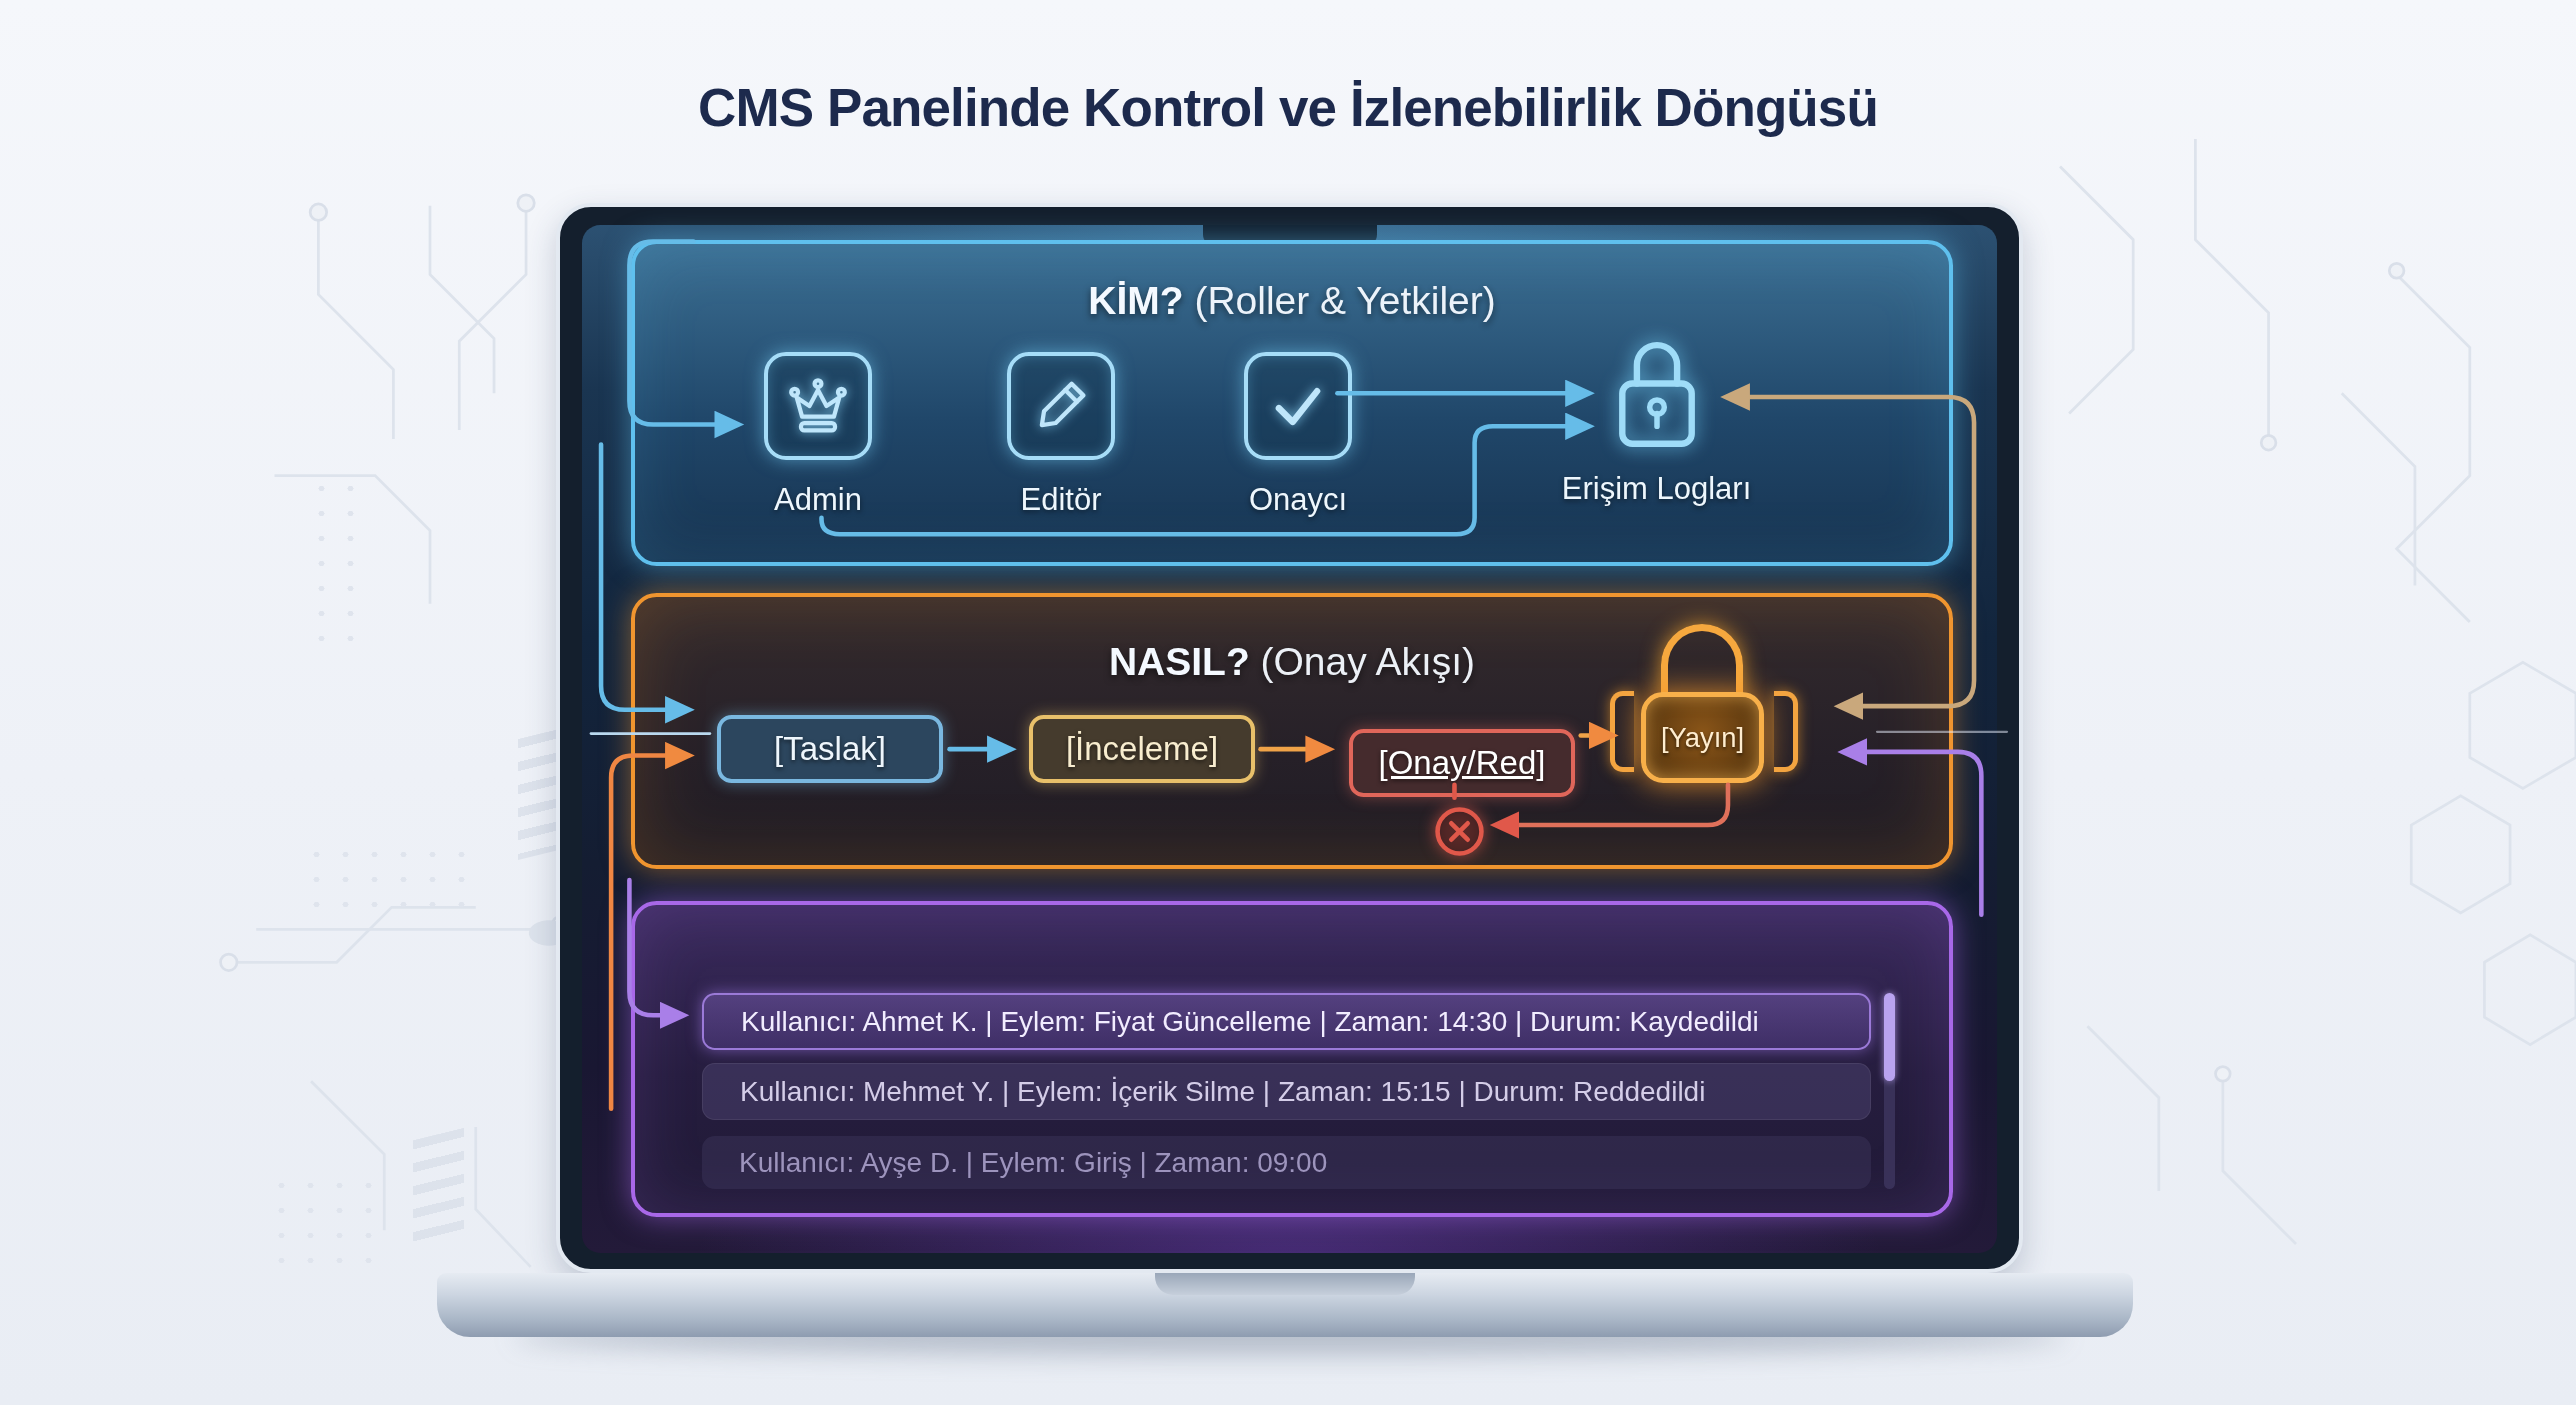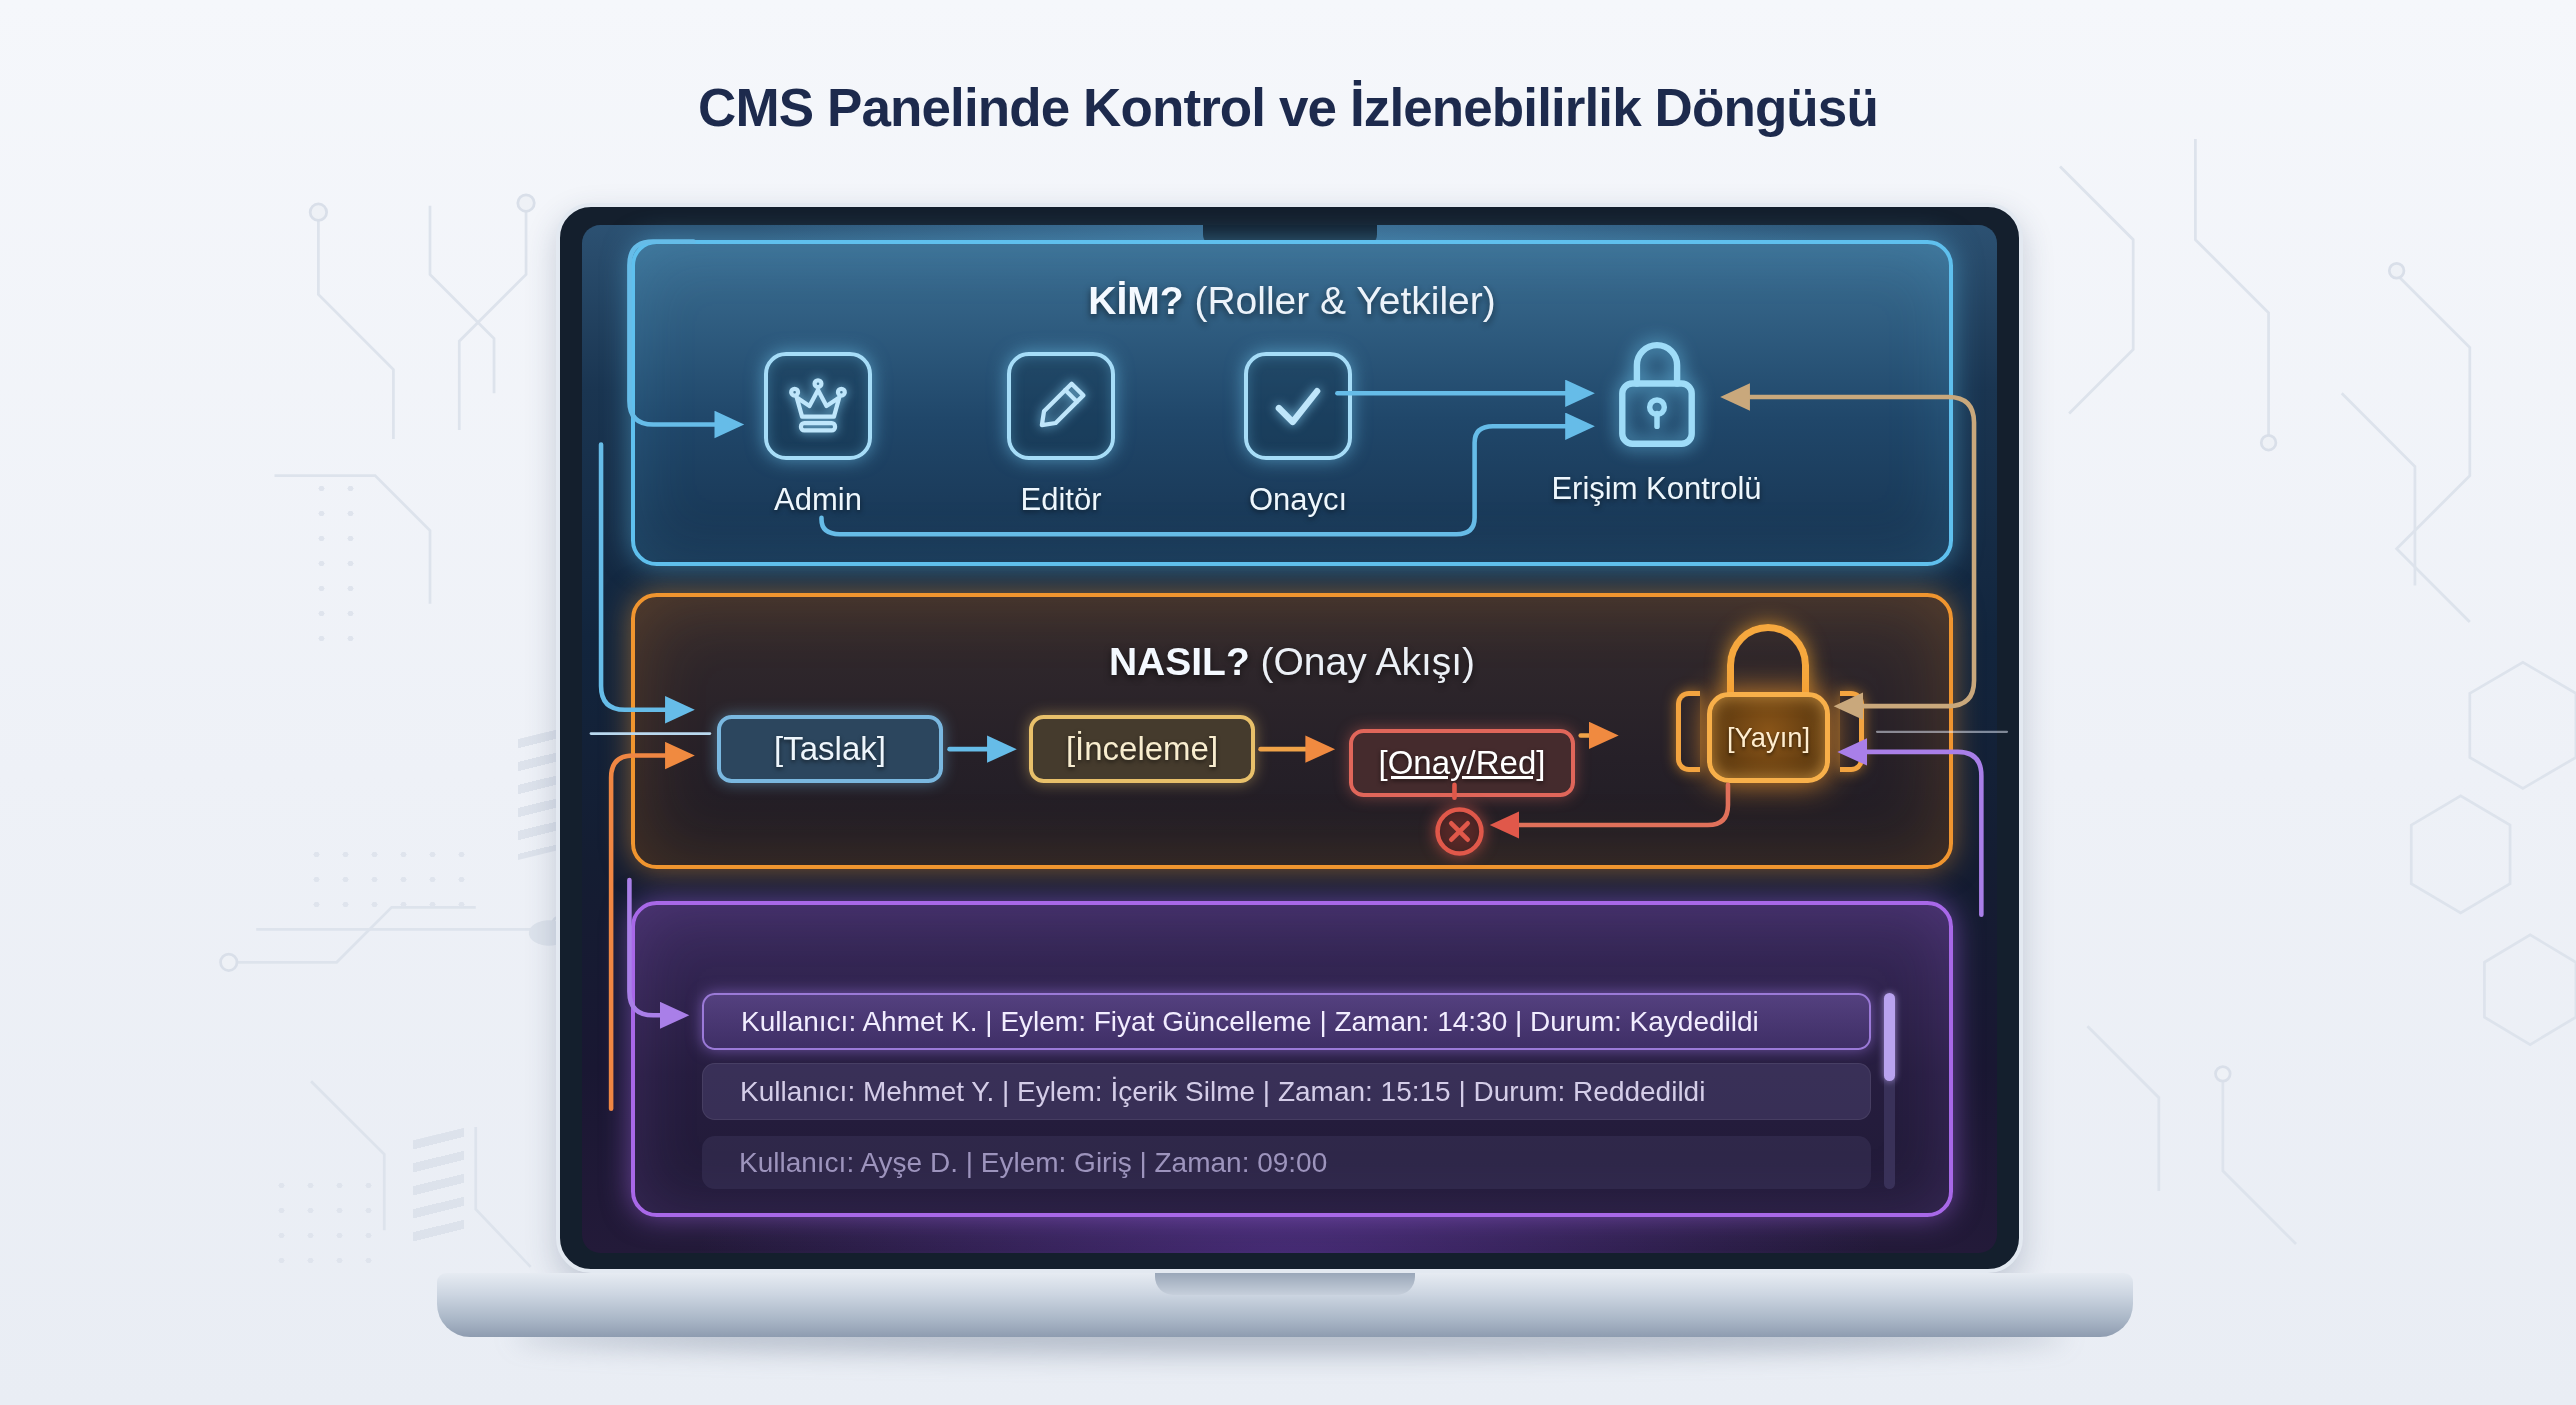--- a/index.html
+++ b/index.html
@@ -78,21 +78,21 @@
   
   .step{ position:absolute; width:226px; height:68px; border-radius:14.6px;
     display:flex; align-items:center; justify-content:center;
     font-size:33px; text-shadow:0 1.8px 4.6px rgba(0,0,0,.55); }
   .step-taslak{ left:82px; top:118px; border:4.6px solid #7ab8e0; background:rgba(45,74,99,.92);
     color:#eef6fc; box-shadow:0 0 14.6px rgba(120,190,230,.45); }
   .step-inceleme{ left:394px; top:118px; border:4.6px solid #e8c06a; background:rgba(72,62,46,.92);
     color:#f8edcf; box-shadow:0 0 14.6px rgba(235,195,105,.45); }
   .step-onayred{ left:714px; top:132px; border:4.6px solid #e0665a; background:rgba(72,44,46,.92);
     color:#ffffff; box-shadow:0 0 14.6px rgba(225,105,90,.45);text-decoration:underline; }
-  .yayin{ position:absolute; left:1034px; top:23px; width:265px; height:178px; }
+  .yayin{ position:absolute; left:968px; top:23px; width:265px; height:178px; }
   .yayin-shackle{ position:absolute; left:58px; top:3.7px; width:82px; height:73px;
     border:7.3px solid #f6a83e; border-bottom:none; border-radius:42px 42px 0 0;
     box-shadow:0 0 20px rgba(246,165,45,.75); }
   .yayin-body{ position:absolute; left:38px; top:72px; width:123px; height:91px;
     border:5.5px solid #f8b04a; border-radius:22px;
     background:radial-gradient(circle at 50% 45%, #8a5518 0%, #5e3a10 75%);
     box-shadow:0 0 31px rgba(246,150,40,.85), inset 0 0 16.5px rgba(255,190,90,.6);
     display:flex; align-items:center; justify-content:center;
     color:#ffedcf; font-size:27.4px; text-shadow:0 1.8px 3.7px rgba(0,0,0,.6); }
   .bracket{ position:absolute; top:71px; width:24px; height:81px; border:5.5px solid #f3a440;
@@ -198,21 +198,21 @@
       </div>
       <div class="role-label">Onaycı</div>
     </div>
     <div class="access-block" style="left:875px;top:81px;">
       <svg width="108" height="137" viewBox="0 0 118 150" fill="none" stroke="#9fdcf8" stroke-linecap="round">
         <path d="M37 64 V44 a22 22 0 0 1 44 0 V64" stroke-width="7"></path>
         <rect x="21" y="64" width="76" height="66" rx="11" stroke-width="7"></rect>
         <circle cx="59" cy="90" r="8" stroke-width="6"></circle>
         <path d="M59 97 V111" stroke-width="6"></path>
       </svg>
-      <div class="access-label">Erişim Kontrolü</div>
+      <div class="access-label">Erişim Logları</div>
     </div>
   </div>
 
   <div class="section sec-nasil">
     <div class="sec-head" style="top:43px;">
       <span class="hb">NASIL?</span><span class="hr"> (Onay Akışı)</span>
     </div>
     <div class="step step-taslak">[Taslak]</div>
     <div class="step step-inceleme">[İnceleme]</div>
     <div class="step step-onayred">[Onay/Red]</div>

